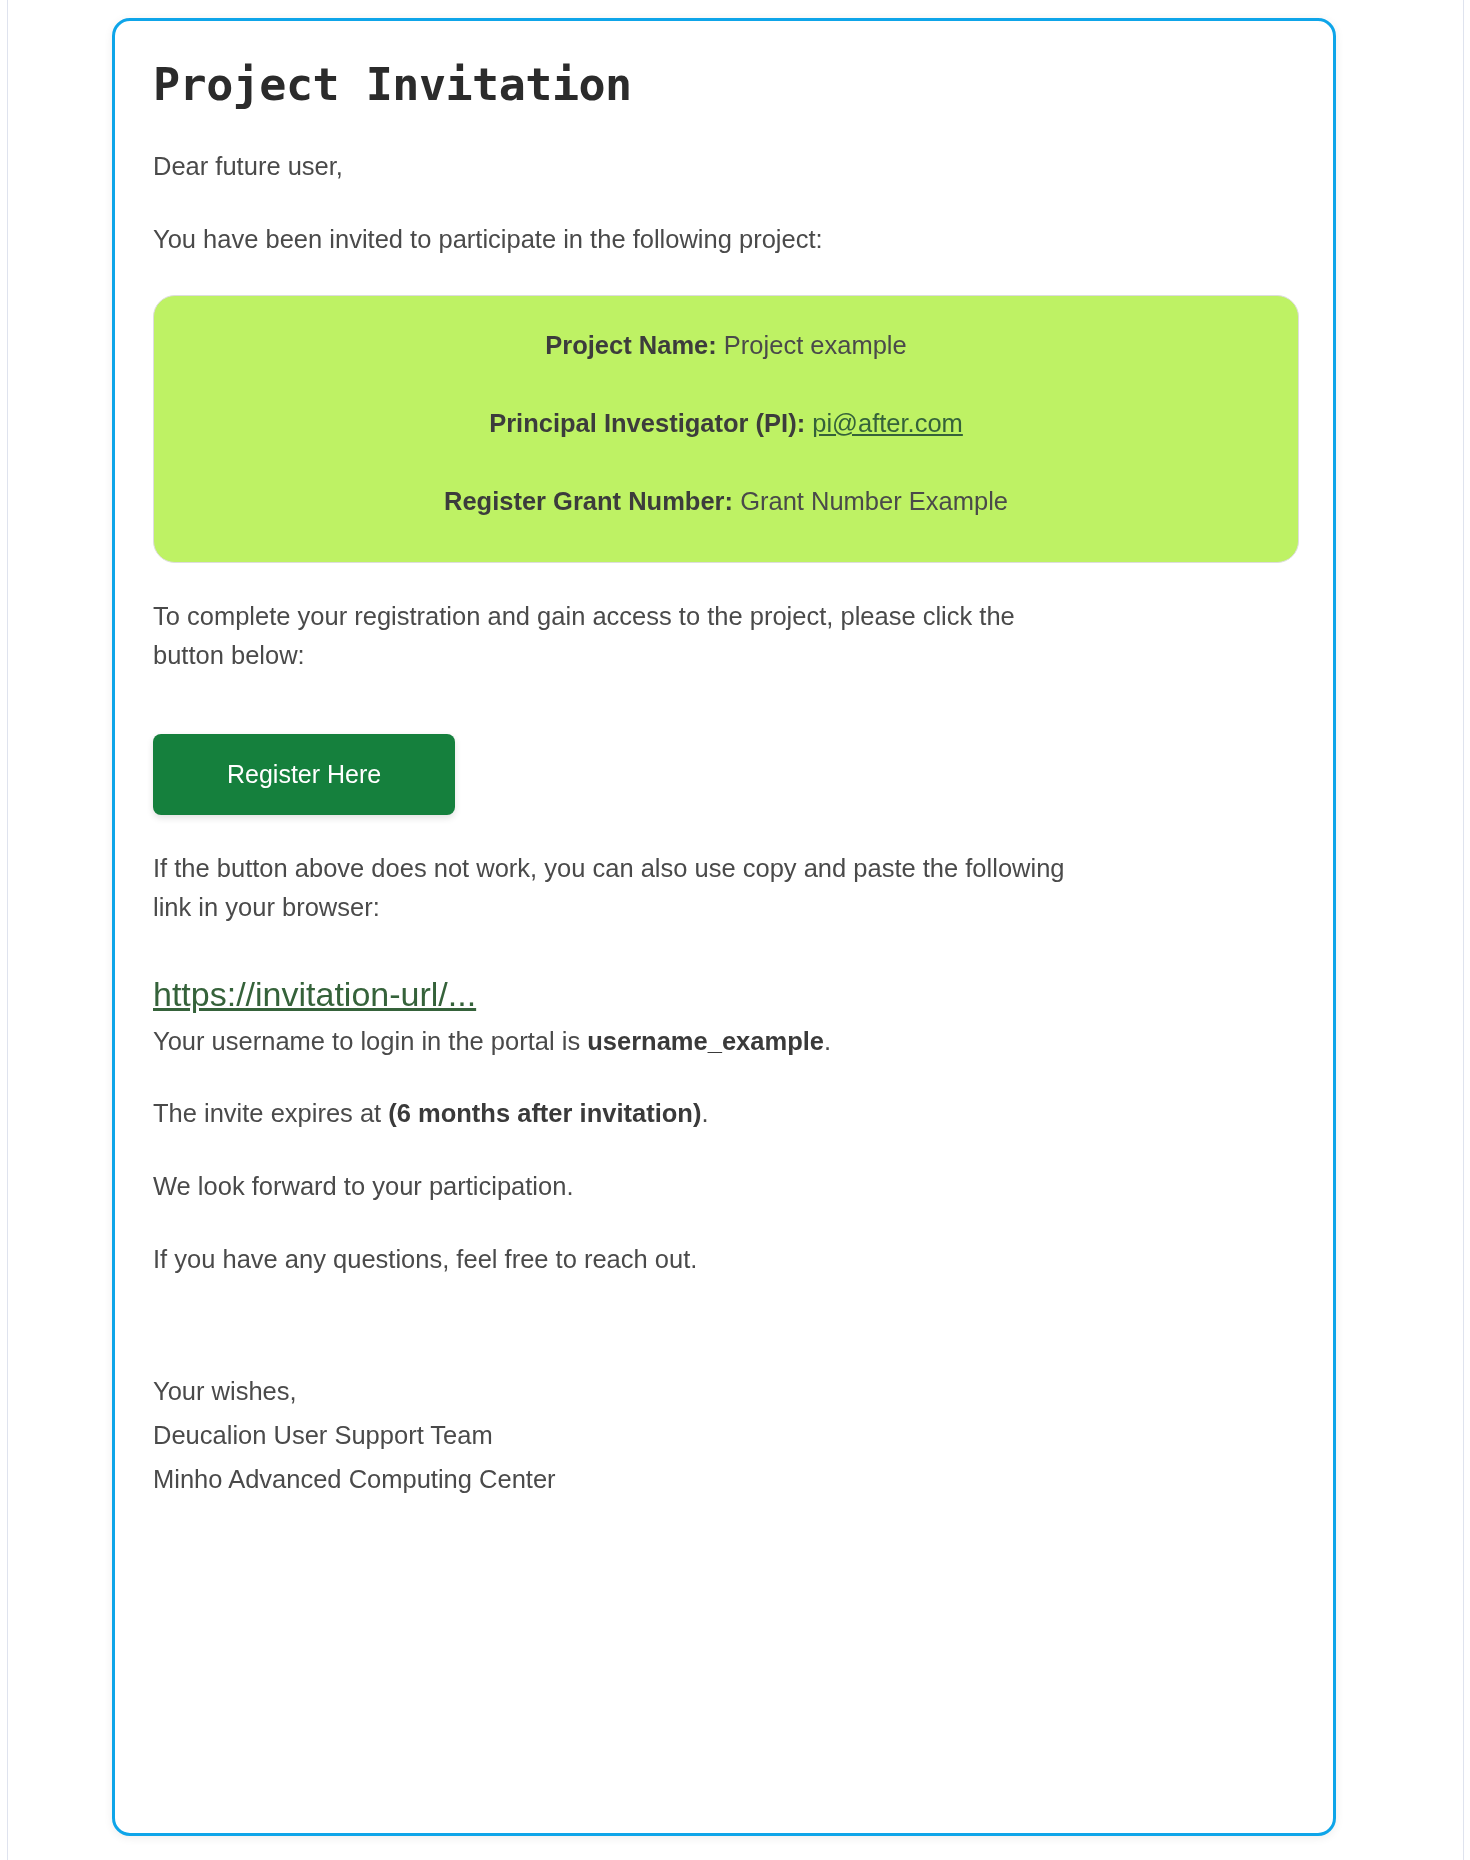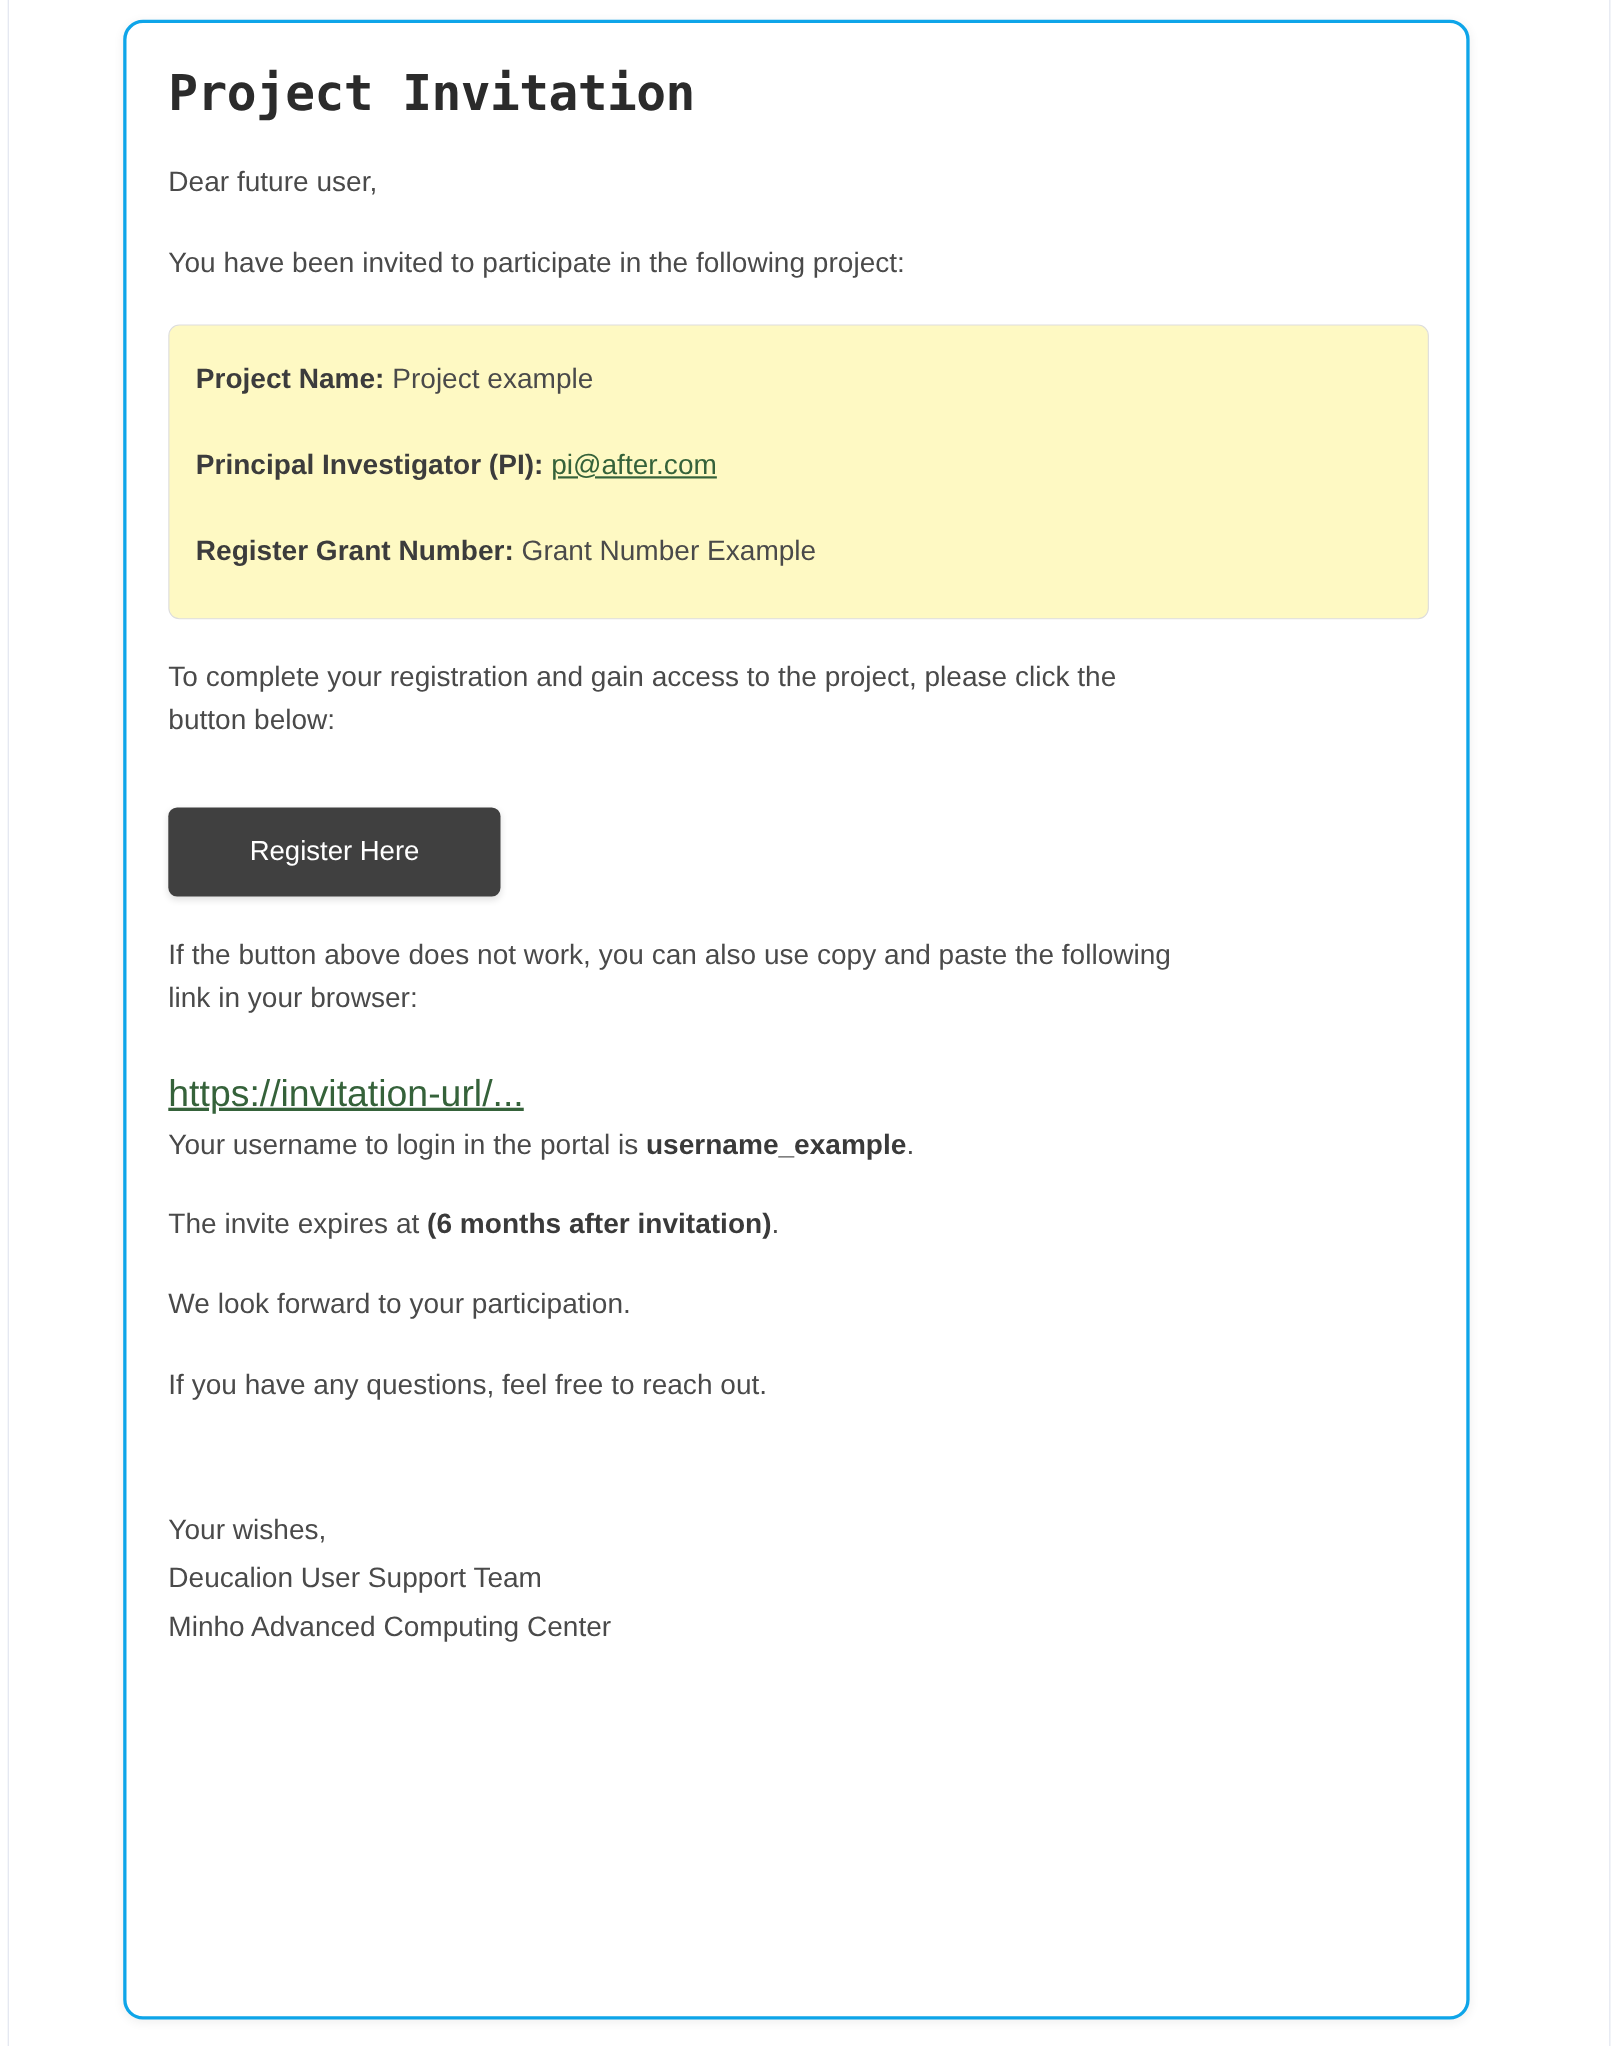--- a/index.html
+++ b/index.html
@@ -68,24 +68,25 @@
     margin: 34px 0 0 0;
     max-width: 930px;
   }
 
   
   .details-box {
     box-sizing: border-box;
     margin-top: 36px;
     width: 1146px;
     height: 268px;
-    background: #fef9c3;
+    background: #bef264;
     border: 1px solid #dddddd;
-    border-radius: 10px;
+    border-radius: 22px;
     padding: 30px 24px 0 24px;
+    text-align: center;
   }
   .detail-row {
     font-size: 25.5px;
     color: #4a4a4a;
     line-height: 1.5;
     margin: 0 0 40px 0;
   }
   .detail-row:last-child { margin-bottom: 0; }
   .detail-label {
     font-weight: bold;
@@ -98,21 +99,21 @@
     text-decoration: underline;
   }
 
   
   .btn-wrap {
     margin-top: 60px;
   }
   .register-button {
     display: inline-block;
     box-sizing: border-box;
-    background: #404040;
+    background: #15803d;
     color: #ffffff;
     font-size: 25px;
     font-family: "Liberation Sans", sans-serif;
     border: none;
     border-radius: 8px;
     padding: 28px 74px;
     cursor: pointer;
     box-shadow: 0 3px 7px rgba(0,0,0,0.12);
     line-height: 1;
   }

